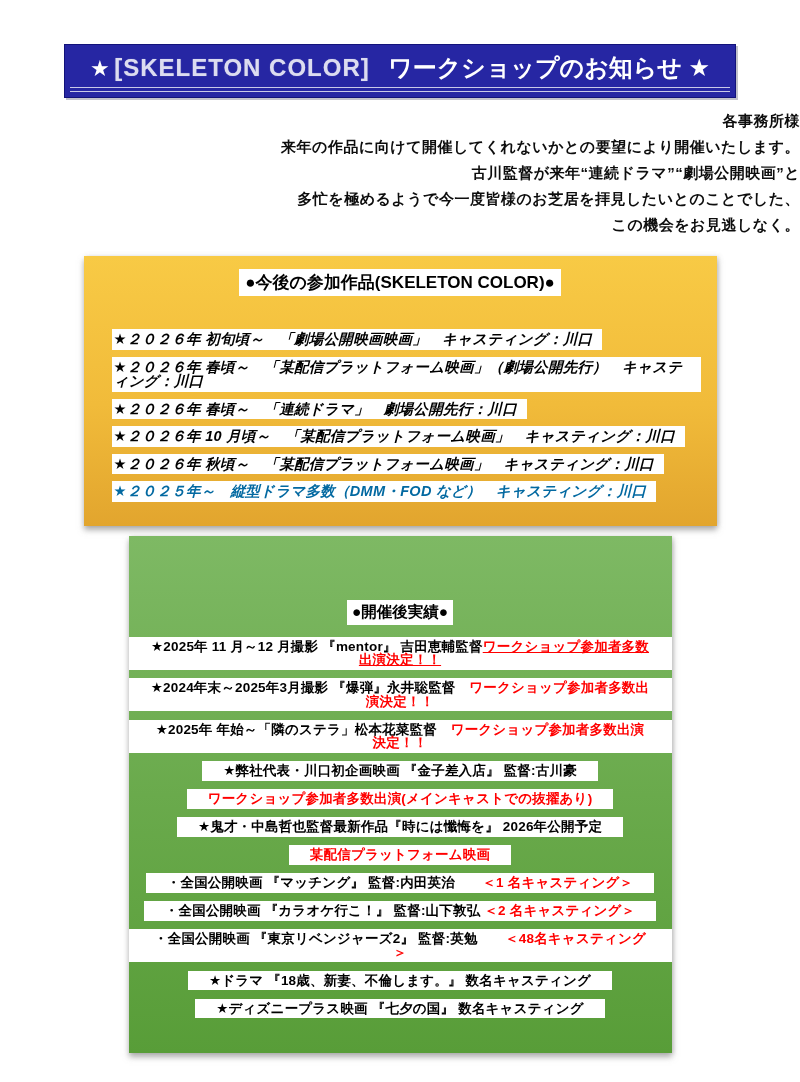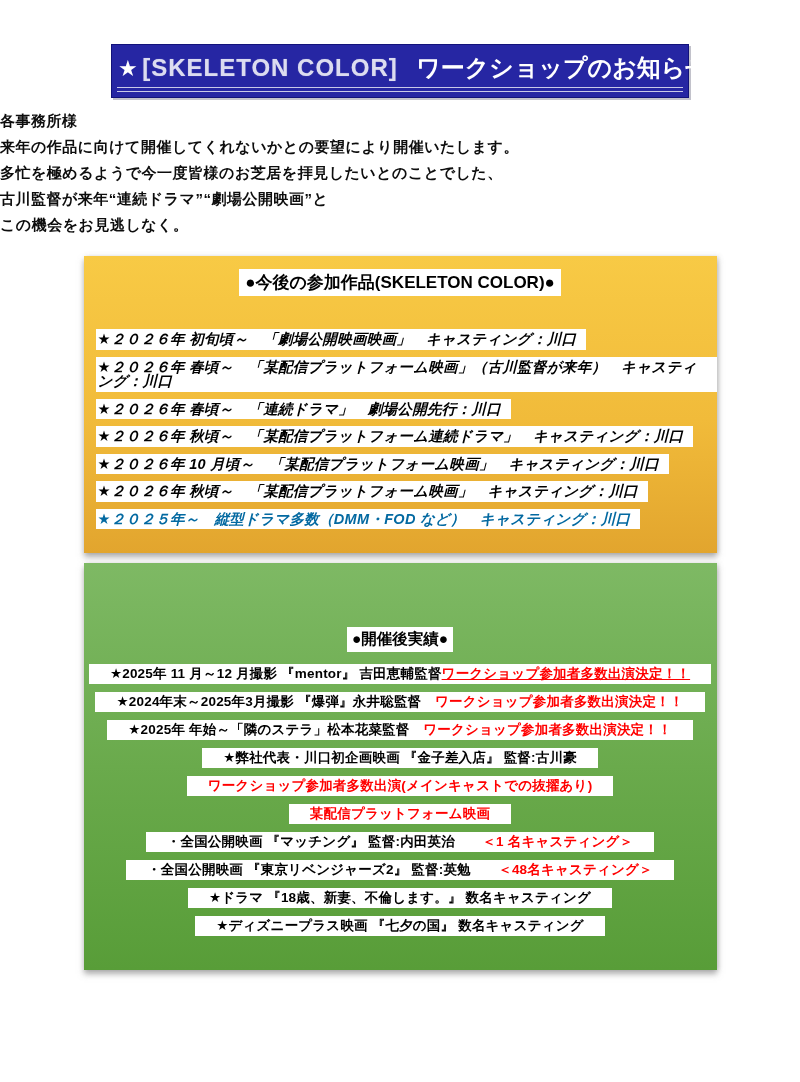--- a/index.html
+++ b/index.html
@@ -6,60 +6,60 @@
   html,body { margin:0; padding:0; }
   body {
     width:800px; height:1082px;
     background:#ffffff;
     font-family:"Liberation Sans","DejaVu Sans",sans-serif;
     -webkit-font-smoothing:antialiased;
   }
   
   .banner {
     position:relative;
-    width:578px;
+    width:672px;
     margin:44px auto 0;
     background:#2626A3;
     border:1px solid #12127A;
     box-shadow:2px 2px 0 rgba(120,120,140,.45);
     padding:7px 6px 13px;
     text-align:center;
     white-space:nowrap;
   }
   .banner .star { color:#ffffff; font-weight:bold; font-size:22px; }
   .banner .brand {
     color:#DCDCF0; font-weight:bold; font-size:24px; letter-spacing:1px;
     text-shadow:0 0 1px #8C8CC8;
   }
   .banner .title { color:#ffffff; font-weight:bold; font-size:24px; margin-left:14px; }
   .banner .dbl-line {
     position:absolute; left:5px; right:5px; bottom:5px; height:5px;
     border-top:1px solid #C9C9E8; border-bottom:1px solid #C9C9E8;
   }
   
-  .intro { margin-top:14px; text-align:left; color:#0d0d0d; font-weight:bold; font-size:15px; }
+  .intro { margin-top:14px; text-align:right; color:#0d0d0d; font-weight:bold; font-size:15px; }
   .intro p { margin:0 0 9px; line-height:17px; letter-spacing:.5px; }
   
   .chip { display:inline-block; background:#ffffff; color:#000; font-weight:bold; }
   
   .box-upcoming {
     width:633px; margin:23px auto 0;
-    padding:13px 0 17px;
+    padding:13px 16px 17px;
     background:linear-gradient(180deg,#F8CA45 0%,#F1BB3A 55%,#E2A52E 100%);
     box-shadow:0 4px 6px rgba(110,110,110,.55), 2px 0 4px rgba(150,150,150,.25);
   }
   .box-upcoming .box-header { text-align:center; }
   .box-upcoming .box-header .chip { font-size:17px; padding:2px 6px; }
   .upcoming-list { margin-top:33px; padding-left:12px; }
   .upcoming-list .row { line-height:1; margin-bottom:7px; }
   .upcoming-list .chip { font-size:14.5px; padding:3px 10px 3px 2px; letter-spacing:.3px;font-style:italic; }
   .upcoming-list .row.red .chip { color:#0369a1; }
   
   .box-results {
-    width:633px; margin:10px auto 0;
+    width:543px; margin:10px auto 0;
     padding:64px 0 26px;
     background:linear-gradient(180deg,#7EB964 0%,#6AAA4C 50%,#589D38 100%);
     box-shadow:0 4px 6px rgba(110,110,110,.55), 2px 0 4px rgba(150,150,150,.25);
     text-align:center;
   }
   .box-results .box-header { margin-bottom:12px; }
   .box-results .box-header .chip { font-size:15.5px; padding:2px 5px; }
   .results-list .row { line-height:1; margin-bottom:8.5px; }
   .results-list .chip { font-size:13.5px; padding:3px 21px; letter-spacing:.2px; }
   .results-list .r { color:#FF0000; }
@@ -71,49 +71,50 @@
 <div class="banner">
   <span class="star">★</span>
   <span class="brand">[SKELETON COLOR]</span>
   <span class="title">ワークショップのお知らせ ★</span>
   <div class="dbl-line"></div>
 </div>
 
 <div class="intro">
   <p>各事務所様</p>
   <p>来年の作品に向けて開催してくれないかとの要望により開催いたします。</p>
+  <p>古川監督が来年“連続ドラマ”“劇場公開映画”と</p>
   <p>多忙を極めるようで今一度皆様のお芝居を拝見したいとのことでした、</p>
-  <p>古川監督が来年“連続ドラマ”“劇場公開映画”と</p>
   <p>この機会をお見逃しなく。</p>
 </div>
 
 <div class="box-upcoming">
   <div class="box-header">
     <span class="chip">●今後の参加作品(SKELETON COLOR)●</span>
   </div>
   <div class="upcoming-list">
     <div class="row"><span class="chip">★２０２６年 初旬頃～　「劇場公開映画映画」　キャスティング：川口</span></div>
-    <div class="row"><span class="chip">★２０２６年 春頃～　「某配信プラットフォーム映画」（古川監督が来年）　キャスティング：川口</span></div>
+    <div class="row"><span class="chip">★２０２６年 春頃～　「某配信プラットフォーム映画」（劇場公開先行）　キャスティング：川口</span></div>
     <div class="row"><span class="chip">★２０２６年 春頃～　「連続ドラマ」　劇場公開先行：川口</span></div>
-    <div class="row"><span class="chip">★２０２６年 秋頃～　「某配信プラットフォーム連続ドラマ」　キャスティング：川口</span></div>
     <div class="row"><span class="chip">★２０２６年 10 月頃～　「某配信プラットフォーム映画」　キャスティング：川口</span></div>
     <div class="row"><span class="chip">★２０２６年 秋頃～　「某配信プラットフォーム映画」　キャスティング：川口</span></div>
     <div class="row red"><span class="chip">★２０２５年～　縦型ドラマ多数（DMM・FOD など）　キャスティング：川口</span></div>
   </div>
 </div>
 
 <div class="box-results">
   <div class="box-header">
     <span class="chip">●開催後実績●</span>
   </div>
   <div class="results-list">
     <div class="row"><span class="chip"><span class="b">★2025年 11 月～12 月撮影 『mentor』 吉田恵輔監督</span><span class="r u">ワークショップ参加者多数出演決定！！</span></span></div>
     <div class="row"><span class="chip"><span class="b">★2024年末～2025年3月撮影 『爆弾』永井聡監督　</span><span class="r">ワークショップ参加者多数出演決定！！</span></span></div>
     <div class="row"><span class="chip"><span class="b">★2025年 年始～「隣のステラ」松本花菜監督　</span><span class="r">ワークショップ参加者多数出演決定！！</span></span></div>
     <div class="row"><span class="chip"><span class="b">★弊社代表・川口初企画映画 『金子差入店』 監督:古川豪</span></span></div>
     <div class="row"><span class="chip"><span class="r">ワークショップ参加者多数出演(メインキャストでの抜擢あり)</span></span></div>
+    <div class="row"><span class="chip"><span class="b">★鬼才・中島哲也監督最新作品『時には懺悔を』 2026年公開予定</span></span></div>
     <div class="row"><span class="chip"><span class="r">某配信プラットフォーム映画</span></span></div>
     <div class="row"><span class="chip"><span class="b">・全国公開映画 『マッチング』 監督:内田英治　　</span><span class="r">＜1 名キャスティング＞</span></span></div>
+    <div class="row"><span class="chip"><span class="b">・全国公開映画 『カラオケ行こ！』 監督:山下敦弘 </span><span class="r">＜2 名キャスティング＞</span></span></div>
     <div class="row"><span class="chip"><span class="b">・全国公開映画 『東京リベンジャーズ2』 監督:英勉　　</span><span class="r">＜48名キャスティング＞</span></span></div>
     <div class="row"><span class="chip"><span class="b">★ドラマ 『18歳、新妻、不倫します。』 数名キャスティング</span></span></div>
     <div class="row"><span class="chip"><span class="b">★ディズニープラス映画 『七夕の国』 数名キャスティング</span></span></div>
   </div>
 </div>
 
 </body></html>

